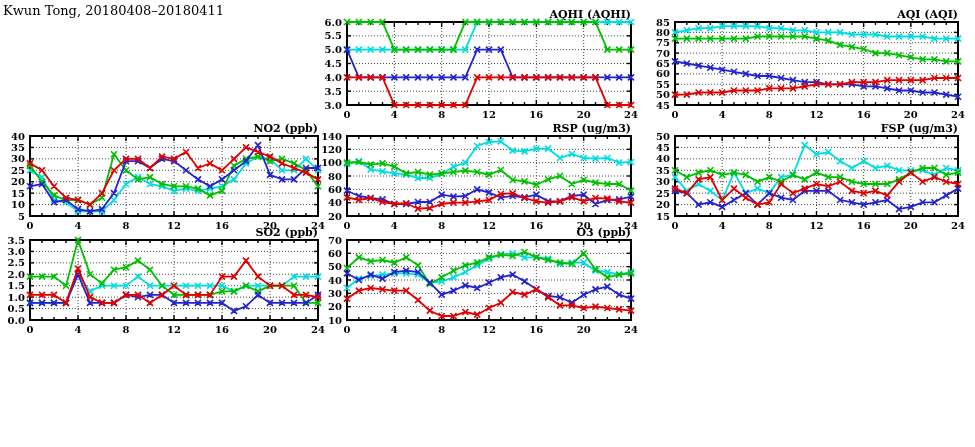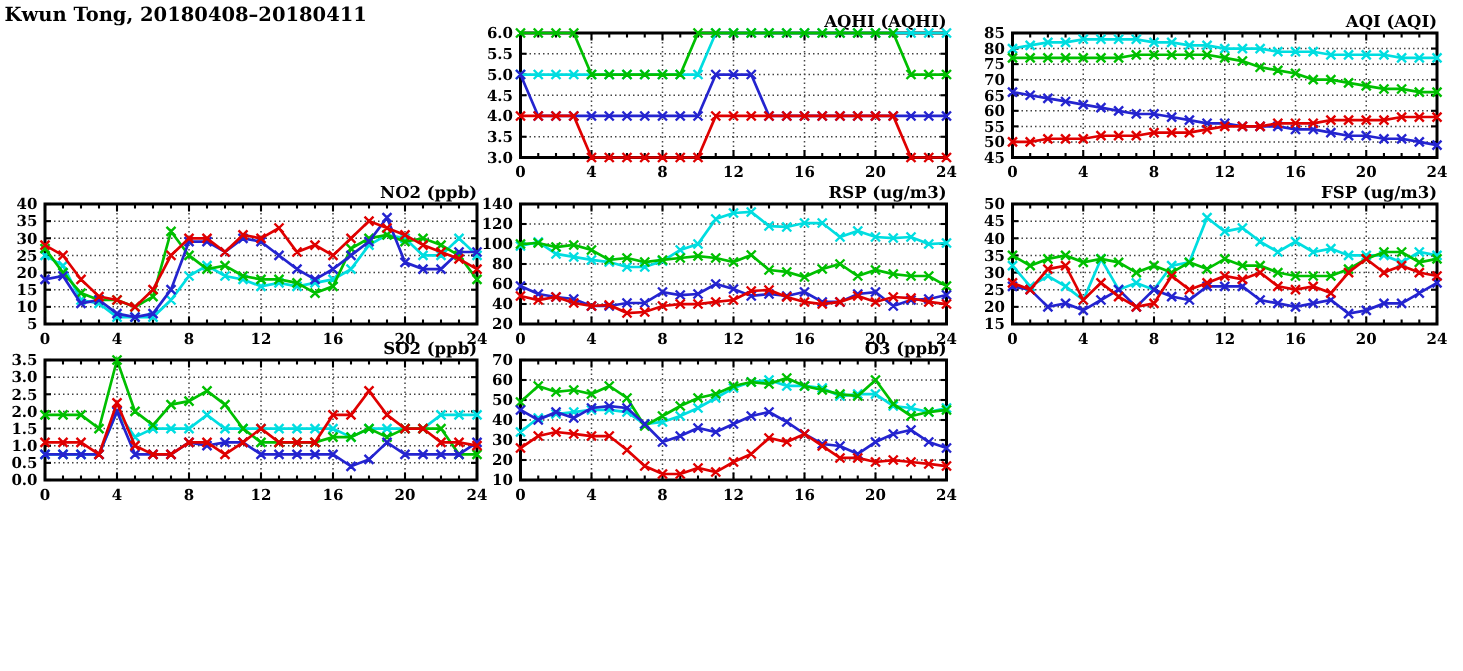--- a/index.html
+++ b/index.html
@@ -1,18 +1,18 @@
 <!DOCTYPE html>
 <html><head>
 <meta charset="utf-8">
 <style>
   html,body{margin:0;padding:0;}
   body{width:975px;height:447px;background:#ffffff;position:relative;
        font-family:"DejaVu Serif",serif;overflow:hidden;}
-  #page-title{position:absolute;left:3px;top:3px;font-weight:bold;font-size:13px;color:#000;}
+  #page-title{position:absolute;left:3px;top:3px;font-weight:normal;font-size:13px;color:#000;}
   .chart{position:absolute;}
   .chart svg{position:absolute;left:0;top:0;overflow:visible;}
   .grid{stroke:#444;stroke-width:1;stroke-dasharray:1 2;}
   .axis{stroke:#000;stroke-width:1.4;}
   .frame{fill:none;stroke:#000;stroke-width:2;}
   .ylab{font:bold 10px "DejaVu Serif",serif;text-anchor:end;fill:#000;}
   .xlab{font:bold 10px "DejaVu Serif",serif;text-anchor:middle;fill:#000;}
   .ctitle{font:bold 11px "DejaVu Serif",serif;text-anchor:end;fill:#000;}
   
   #chart-aqhi{left:347px;top:22px;width:284px;height:83px;}

